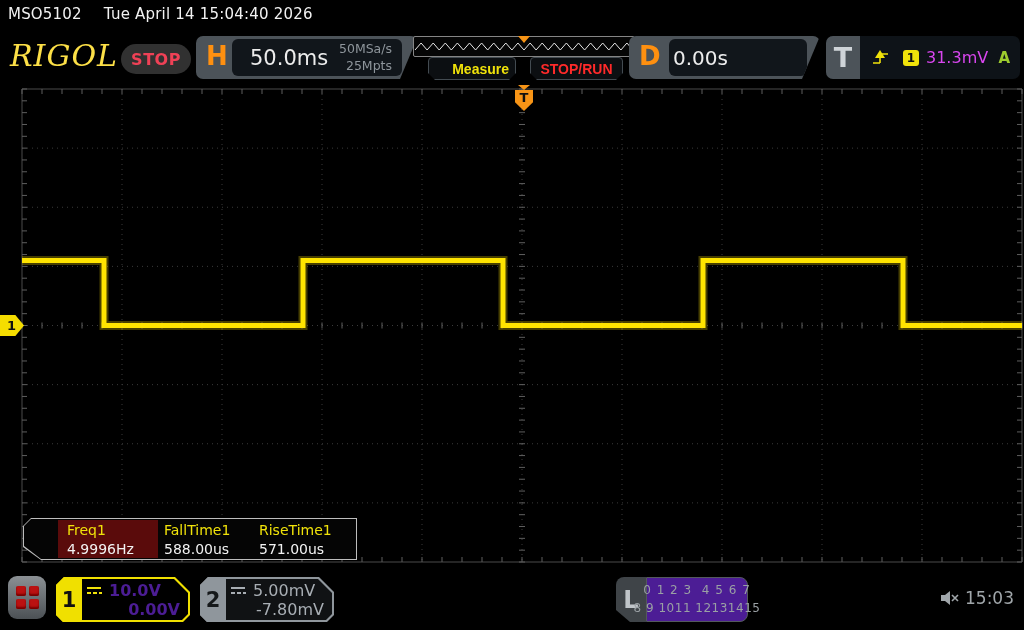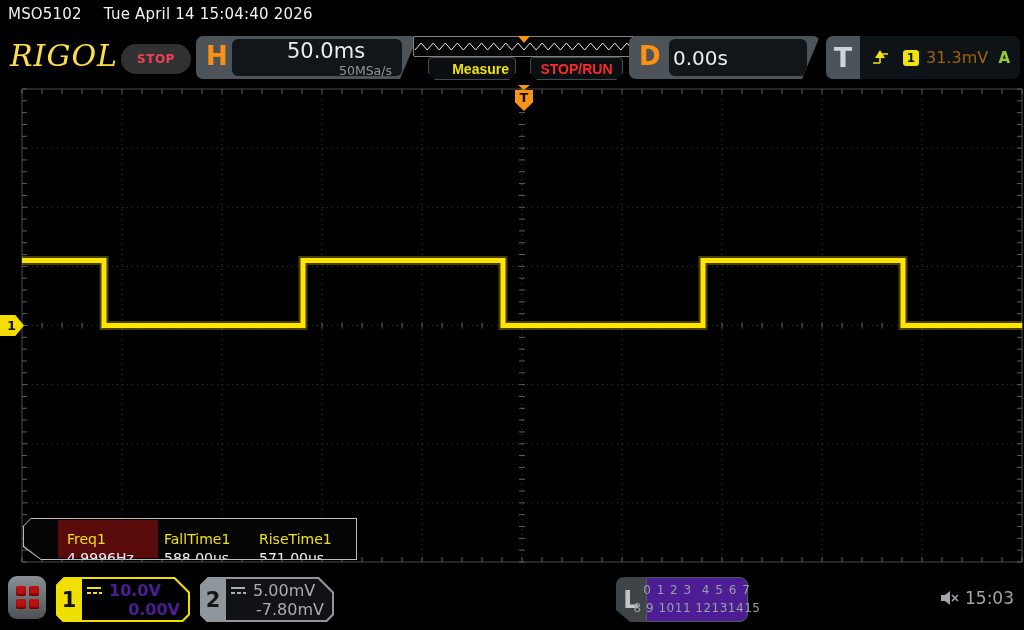--- a/index.html
+++ b/index.html
@@ -9,21 +9,21 @@
 
   
   .titlebar{left:8px;top:5px;font-size:15px;color:#f2f2f2;letter-spacing:.2px;}
   .titlebar .model{margin-right:22px;text-align:center;}
 
   
   .logo{left:10px;top:38px;font-family:"DejaVu Serif","Liberation Serif",serif;
         font-style:italic;font-weight:normal;font-size:30px;color:#fde047;letter-spacing:1px;}
   .stop-pill{left:121px;top:44px;width:70px;height:30px;border-radius:16px;background:#313131;
              display:flex;align-items:center;justify-content:center;
-             color:#ef4156;font-weight:bold;font-size:12px;letter-spacing:.5px;}
+             color:#ef4156;font-weight:bold;font-size:16px;letter-spacing:.5px;}
   .hwidget{top:36px;height:43px;background:#4c5359;border-radius:7px;
            clip-path:polygon(0 0,100% 0,calc(100% - 18px) 100%,0 100%);}
   .hwidget .big-letter{position:absolute;left:10px;top:5px;font-size:26px;font-weight:bold;color:#ff9010;}
   .hwidget .inner{position:absolute;top:3px;height:37px;background:#11161b;border-radius:6px;
                   display:flex;align-items:center;}
   .h-scale{font-size:21px;color:#ececec;margin-left:18px;}
   .h-rates{margin-left:auto;margin-right:10px;text-align:right;font-size:12.5px;line-height:1.3;color:#8e959b;}
   .d-value{font-size:20px;color:#ececec;margin-left:4px;}
 
   .preview{left:413px;top:36px;width:220px;height:19px;background:#060606;
@@ -37,30 +37,30 @@
         clip-path:polygon(0 0,100% 0,100% calc(100% - 7px),calc(100% - 7px) 100%,7px 100%,0 calc(100% - 7px));}
   .measure-btn{left:428px;width:88px;color:#f0e20a;}
   .stoprun-btn{left:530px;width:93px;color:#ff2a2a;}
 
   .twidget{left:826px;top:36px;width:194px;height:43px;background:#0e1318;border-radius:7px;}
   .twidget .ttab{position:absolute;left:0;top:0;width:34px;height:43px;background:#4c5359;
                  border-radius:7px 0 0 7px;display:flex;align-items:center;justify-content:center;
                  color:#cfd4d8;font-size:27px;font-weight:bold;}
   .t-badge{position:absolute;left:77px;top:14px;width:16px;height:16px;background:#f0e20a;border-radius:3px;
            color:#101010;font-size:12px;font-weight:bold;display:flex;align-items:center;justify-content:center;}
-  .t-level{position:absolute;left:100px;top:12px;font-size:16px;color:#a16207;}
+  .t-level{position:absolute;left:100px;top:12px;font-size:16px;color:#d946ef;}
   .t-mode{position:absolute;right:10px;top:13px;font-size:15px;font-weight:bold;color:#9ccb2e;}
 
   
   .mpanel{left:23px;top:518px;width:334px;height:42px;background:#bdbdbd;
           clip-path:polygon(8px 0,100% 0,100% 100%,18px 100%,0 calc(100% - 13px),0 8px);}
   .mpanel .inner{position:absolute;inset:1px;background:#050505;
           clip-path:polygon(7px 0,100% 0,100% 100%,17px 100%,0 calc(100% - 13px),0 7px);}
   .mcell-hl{position:absolute;left:34px;top:1px;width:100px;height:38px;background:#5a0b0b;}
-  .mcol{position:absolute;top:12px;width:96px;}
+  .mcol{position:absolute;top:3px;width:96px;}
   .mcol .mlabel{font-size:14px;color:#f0e20a;}
   .mcol .mvalue{font-size:14px;color:#f2f2f2;margin-top:3px;}
 
   
   .grid-btn{left:8px;top:576px;width:38px;height:43px;border-radius:9px;
             background:linear-gradient(#8b9094,#4c5155);display:flex;align-items:center;justify-content:center;}
   .grid-btn .sq{display:grid;grid-template-columns:10px 10px;grid-gap:3px;}
   .grid-btn .sq i{width:10px;height:10px;background:#bb1111;border-radius:2px;box-shadow:inset 0 -2px 2px #700;}
 
   .chblock{top:577px;width:134px;height:45px;
@@ -112,21 +112,21 @@
     <span class="model">MSO5102</span><span>Tue April 14 15:04:40 2026</span>
   </div>
 
   <div class="abs logo">RIGOL</div>
   <div class="abs stop-pill">
     <span>STOP</span>
   </div>
 
   <div class="abs hwidget" style="left:196px;width:222px;">
     <div class="big-letter">H</div>
-    <div class="inner" style="left:36px;width:170px;flex-direction:column;">
+    <div class="inner" style="left:36px;width:170px;">
       <div class="h-scale">50.0ms</div>
       <div class="h-rates">
         <div>50MSa/s</div>
         <div>25Mpts</div>
       </div>
     </div>
   </div>
 
   <div class="abs preview">
     <svg id="preview-svg" width="218" height="17">

